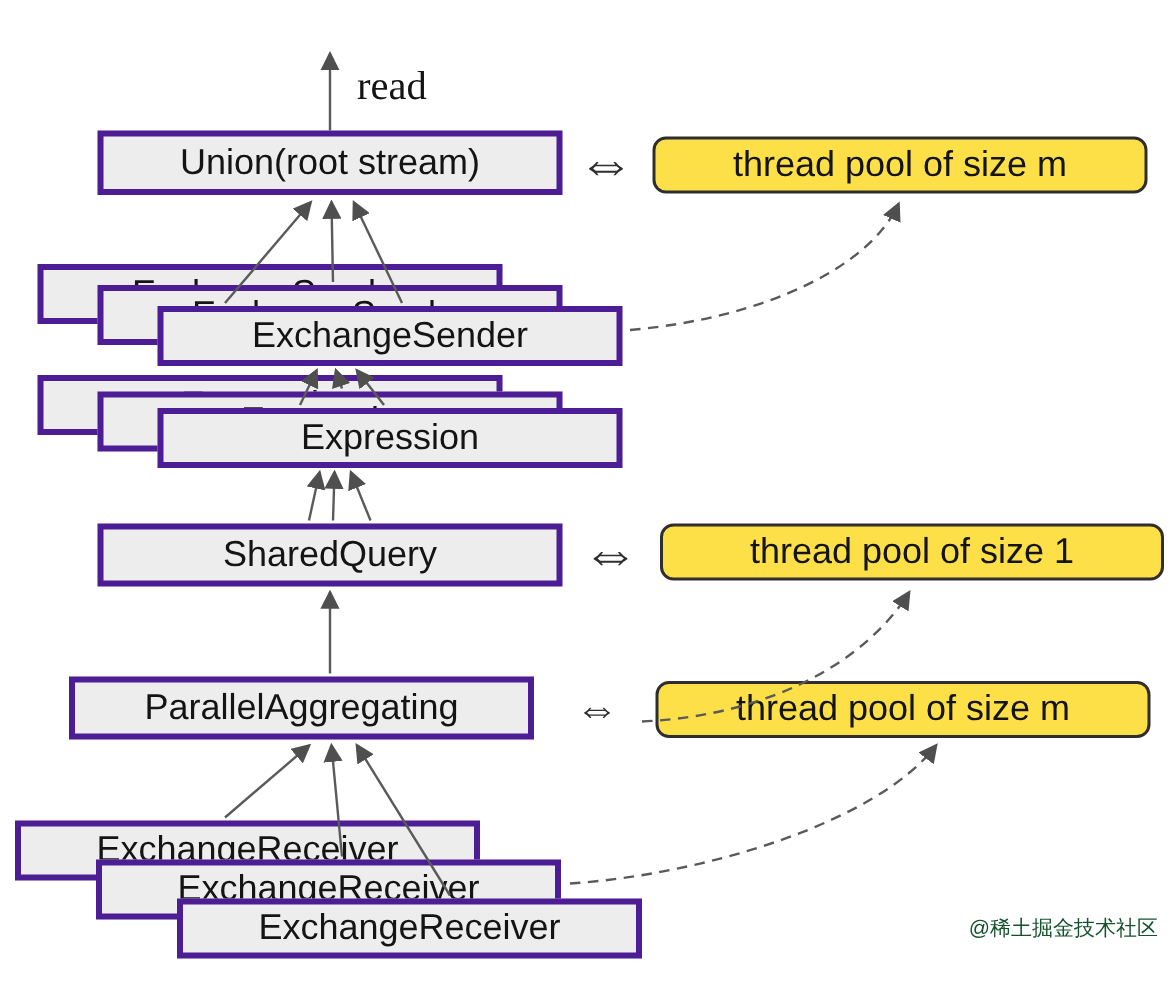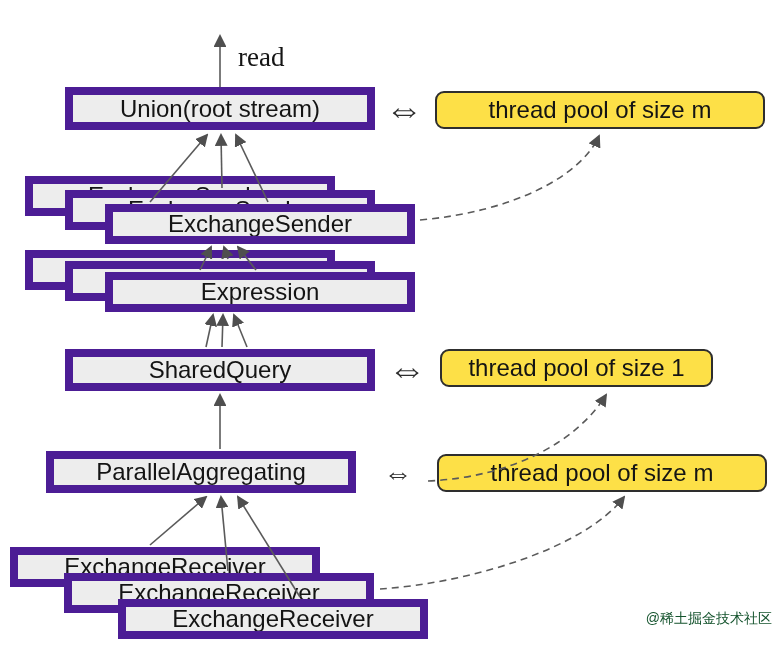--- a/index.html
+++ b/index.html
@@ -29,21 +29,21 @@
     justify-content: center;
     box-sizing: border-box;
     color: #141414;
     font-size: 24px;
     white-space: nowrap;
     overflow: hidden;
     z-index: 10;
   }
   .node {
     background: #ededed;
-    border: 8px solid #4c1d95;
+    border: 4px solid #4c1d95;
   }
   .pool {
     background: #fde047;
     border: 2px solid #2e2e2e;
     border-radius: 9px;
     font-size: 24px;
     z-index: 10;
   }
   .sym {
     position: absolute;
@@ -70,21 +70,21 @@
     z-index: 40;
   }
 
   
   .union    { left: 65px;  top: 87px;  width: 310px; height: 43px; }
   .shared   { left: 65px;  top: 349px; width: 310px; height: 42px; }
   .parallel { left: 46px;  top: 451px; width: 310px; height: 42px; }
 
   
   .pool-top    { left: 435px; top: 91px;  width: 330px; height: 38px; }
-  .pool-mid    { left: 440px; top: 349px; width: 273px; height: 38px; }
+  .pool-mid    { left: 440px; top: 349px; width: 336px; height: 38px; }
   .pool-bottom { left: 437px; top: 454px; width: 330px; height: 38px; }
 
   
   .sym1 { left: 379px; top: 88px;  width: 50px; height: 42px; font-size: 38px; }
   .sym2 { left: 382px; top: 348px; width: 50px; height: 42px; font-size: 38px; }
   .sym3 { left: 376px; top: 455px; width: 44px; height: 36px; font-size: 29px; }
 
   
   .snd-back  { left: 25px;  top: 176px; width: 310px; height: 40px; z-index: 11; }
   .snd-mid   { left: 65px;  top: 190px; width: 310px; height: 40px; z-index: 12; }

